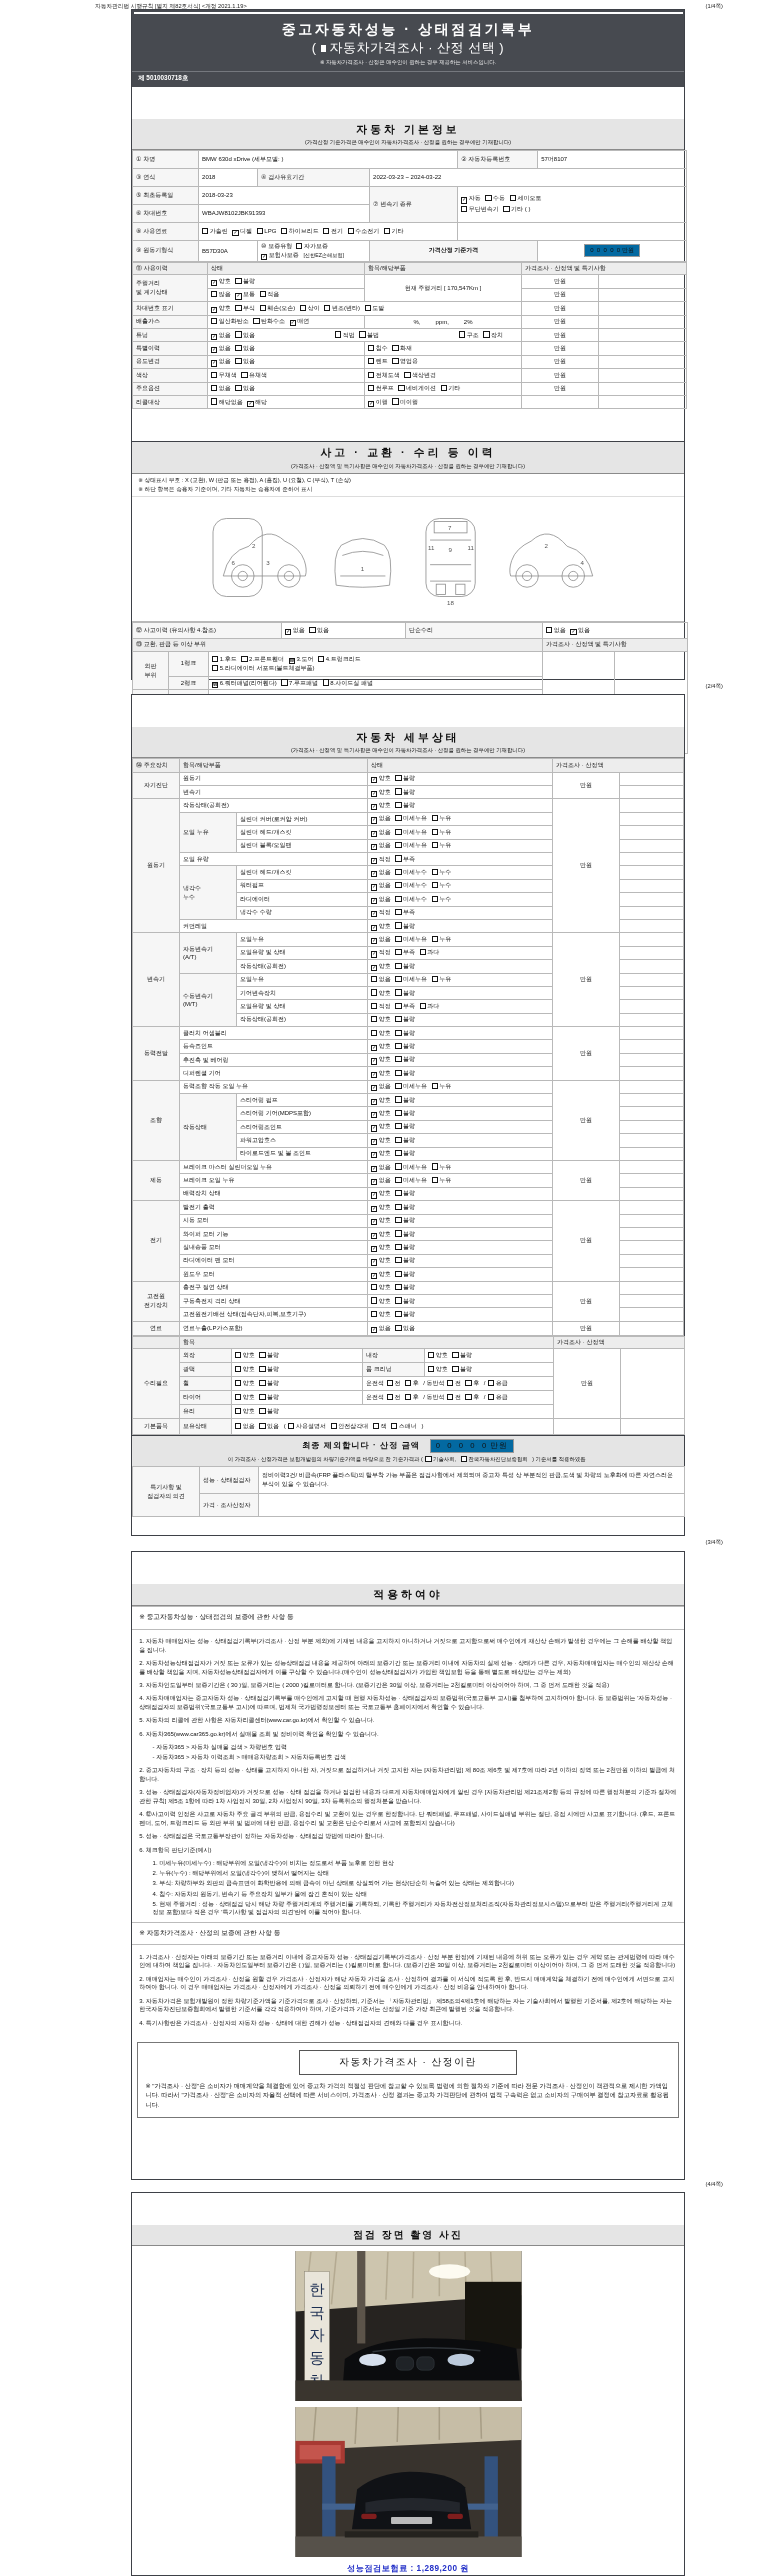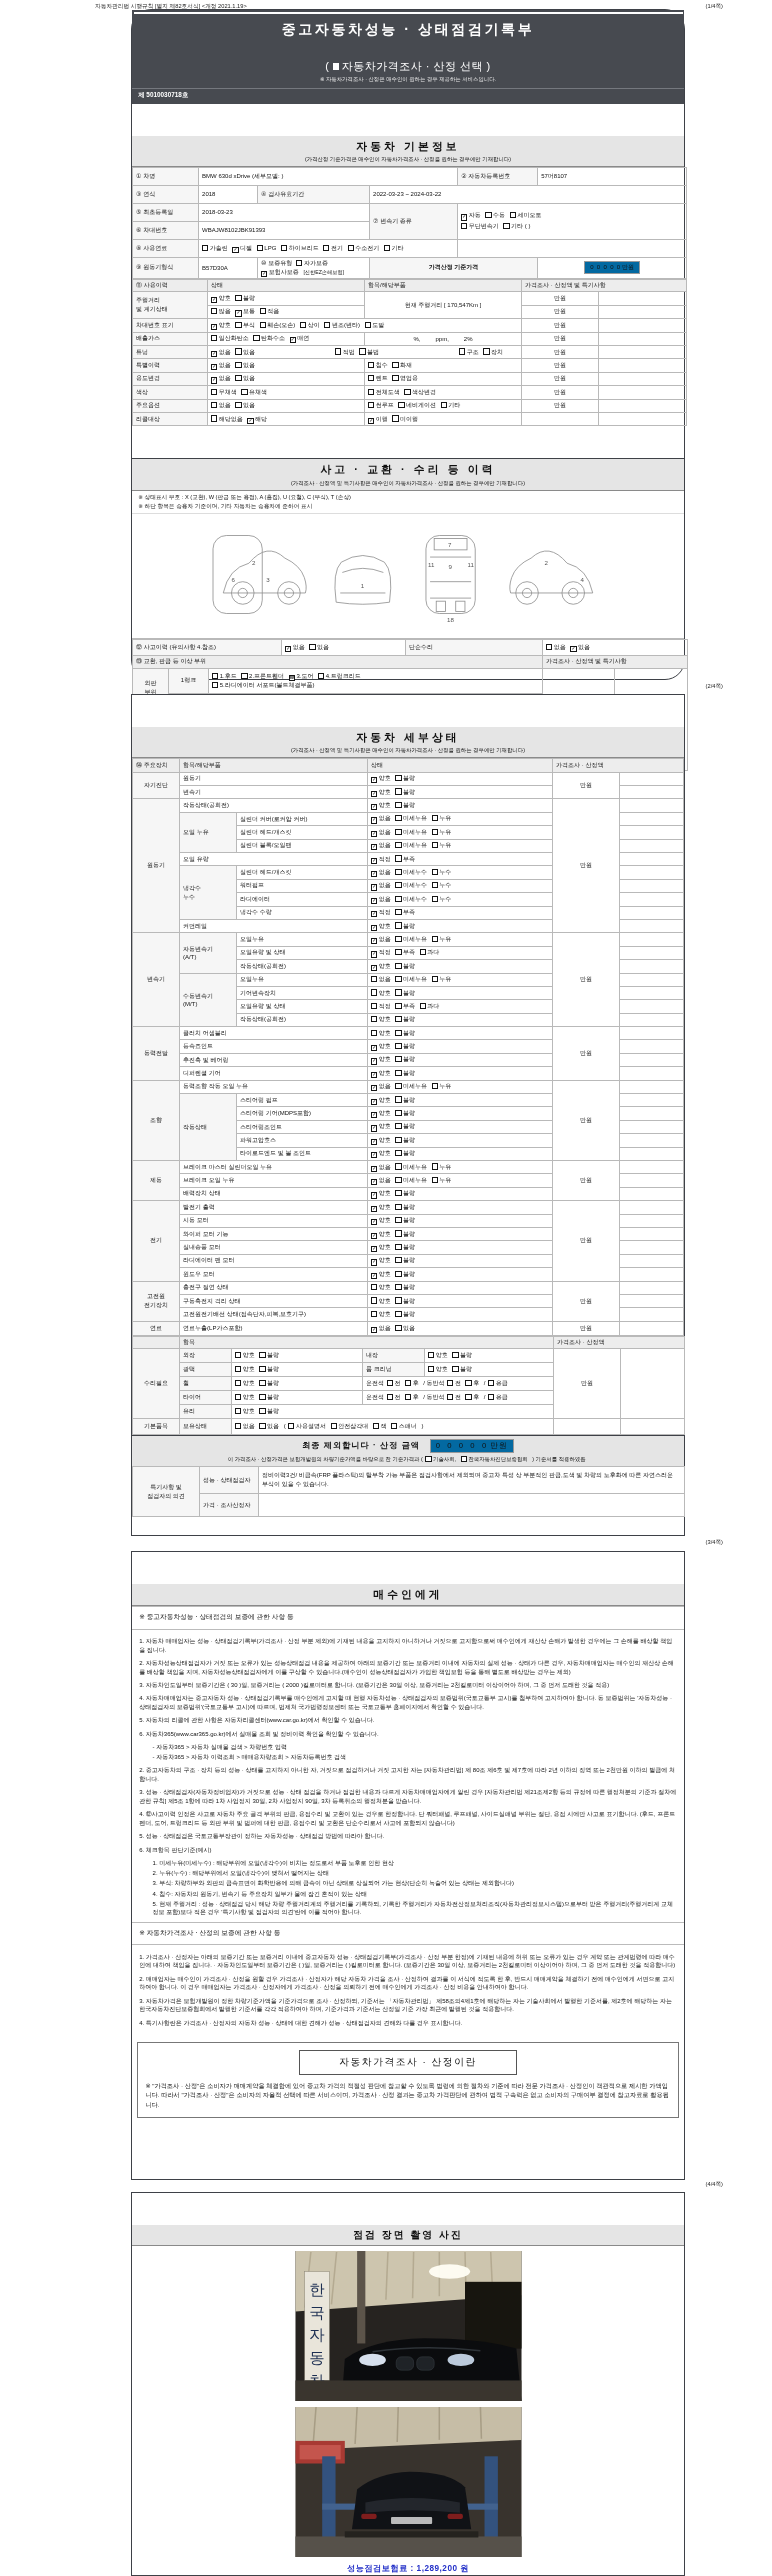--- a/index.html
+++ b/index.html
@@ -5,21 +5,21 @@
   html,body{margin:0;padding:0;background:#fff;}
   body{font-family:"Liberation Sans","DejaVu Sans",sans-serif;color:#111;}
   .sheet{position:relative;width:773px;height:2576px;background:#fff;overflow:hidden;}
   .topline{position:absolute;top:2.6px;left:95px;font-size:5.7px;color:#222;}
   .pmark{position:absolute;left:131px;width:592px;text-align:right;font-size:5.7px;color:#222;}
   .pg{position:absolute;left:131px;width:554px;border:1px solid #3e4147;background:#fff;box-sizing:border-box;}
   
   .dhead{background:#474a50;color:#fff;text-align:center;padding-top:2.1px;}
   .wline{height:2.1px;background:#fff;margin:0 1.5px 6.2px;}
   .dtitle{font-size:14px;font-weight:700;letter-spacing:2.6px;}
-  .dsel{font-size:11px;margin-top:20px;letter-spacing:0.5px;}
+  .dsel{font-size:13px;margin-top:0;letter-spacing:0.5px;}
   .dsq{display:inline-block;width:5.7px;height:6.7px;background:#fff;margin-right:3.1px;vertical-align:-0.5px;}
   .dnote{font-size:5.4px;color:#e6e6e6;margin-top:2.6px;}
   .dno{border-top:0.5px solid #75787e;text-align:left;font-size:6.4px;font-weight:700;padding:2.6px 6.2px 3.1px;margin-top:4.6px;}
   
   .stb{background:#e5e5e5;border-bottom:0.5px solid #8a8a8a;text-align:center;padding:4.1px 0 3.1px;margin-top:32px;}
   .stitle{font-size:10.8px;letter-spacing:3.1px;font-weight:600;}
   .ssub{font-size:5.4px;margin-top:2.1px;}
   
   table{border-collapse:collapse;width:100%;table-layout:fixed;}
   td{border:0.5px solid #b9b9b9;font-size:6px;padding:1px 3.1px;vertical-align:middle;word-break:keep-all;}
@@ -56,21 +56,21 @@
   .diag{ text-align:center;padding:2.1px 0 3.1px;border-bottom:0.5px solid #b9b9b9;}
 </style>
 </head>
 <body>
 
 <div class="sheet">
 
   <div class="topline">자동차관리법 시행규칙 [별지 제82호서식] &lt;개정 2021.1.19&gt;</div>
   <div class="pmark" style="top:2.6px;">(1/4쪽)</div>
 
-  <div class="pg" style="top:9.3px;height:671px;border-radius:20px;">
+  <div class="pg" style="top:9.3px;height:671px;">
     <div class="dhead">
       <div class="wline"></div>
       <div class="dtitle">중고자동차성능 · 상태점검기록부</div>
       <div class="dsel"><span>(</span> <span class="dsq"></span><span>자동차가격조사 · 산정 선택 )</span></div>
       <div class="dnote">※ 자동차가격조사 · 산정은 매수인이 원하는 경우 제공하는 서비스입니다.</div>
       <div class="dno">제 5010030718호</div>
     </div>
 
     <div class="stb">
       <div class="stitle">자동차 기본정보</div>
@@ -676,21 +676,21 @@
         <td></td>
       </tr>
     </tbody>
       </table>
   </div>
 
   <div class="pmark" style="top:1539px;">(3/4쪽)</div>
 
   <div class="pg" style="top:1551px;height:629px;">
     <div class="stb">
-      <div class="stitle">매수인에게</div>
+      <div class="stitle">적용하여야</div>
     </div>
     <div class="nhead">※ 중고자동차성능 · 상태점검의 보증에 관한 사항 등</div>
     <div class="ntb">
       <div class="nitem">1.  자동차 매매업자는 성능 · 상태점검기록부(가격조사 · 산정 부분 제외)에 기재된 내용을 고지하지 아니하거나 거짓으로 고지함으로써 매수인에게 재산상 손해가 발생한 경우에는 그 손해를 배상할 책임을 집니다.</div>
       <div class="nitem">2.  자동차성능상태점검자가 거짓 또는 오류가 있는 성능상태점검 내용을 제공하여 아래의 보증기간 또는 보증거리 이내에 자동차의 실제 성능 · 상태가 다른 경우, 자동차매매업자는 매수인의 재산상 손해를 배상할 책임을 지며, 자동차성능상태점검자에게 이를 구상할 수 있습니다.(매수인이 성능상태점검자가 가입한 책임보험 등을 통해 별도로 배상받는 경우는 제외)</div>
       <div class="nitem">3.  자동차인도일부터 보증기간은 ( 30 )일, 보증거리는 ( 2000 )킬로미터로 합니다. (보증기간은 30일 이상, 보증거리는 2천킬로미터 이상이어야 하며, 그 중 먼저 도래한 것을 적용)</div>
       <div class="nitem">4.  자동차매매업자는 중고자동차 성능 · 상태점검기록부를 매수인에게 고지할 때 현행 자동차성능 · 상태점검자의 보증범위(국토교통부 고시)를 첨부하여 고지하여야 합니다. 동 보증범위는 '자동차성능 · 상태점검자의 보증범위'(국토교통부 고시)에 따르며, 법제처 국가법령정보센터 또는 국토교통부 홈페이지에서 확인할 수 있습니다.</div>
       <div class="nitem">5.  자동차의 리콜에 관한 사항은 자동차리콜센터(www.car.go.kr)에서 확인할 수 있습니다.</div>
       <div class="nitem">6.  자동차365(www.car365.go.kr)에서 실매물 조회 및 정비이력 확인을 확인할 수 있습니다.</div>
       <div class="nsub">- 자동차365 &gt; 자동차 실매물 검색 &gt; 차량번호 입력</div>

